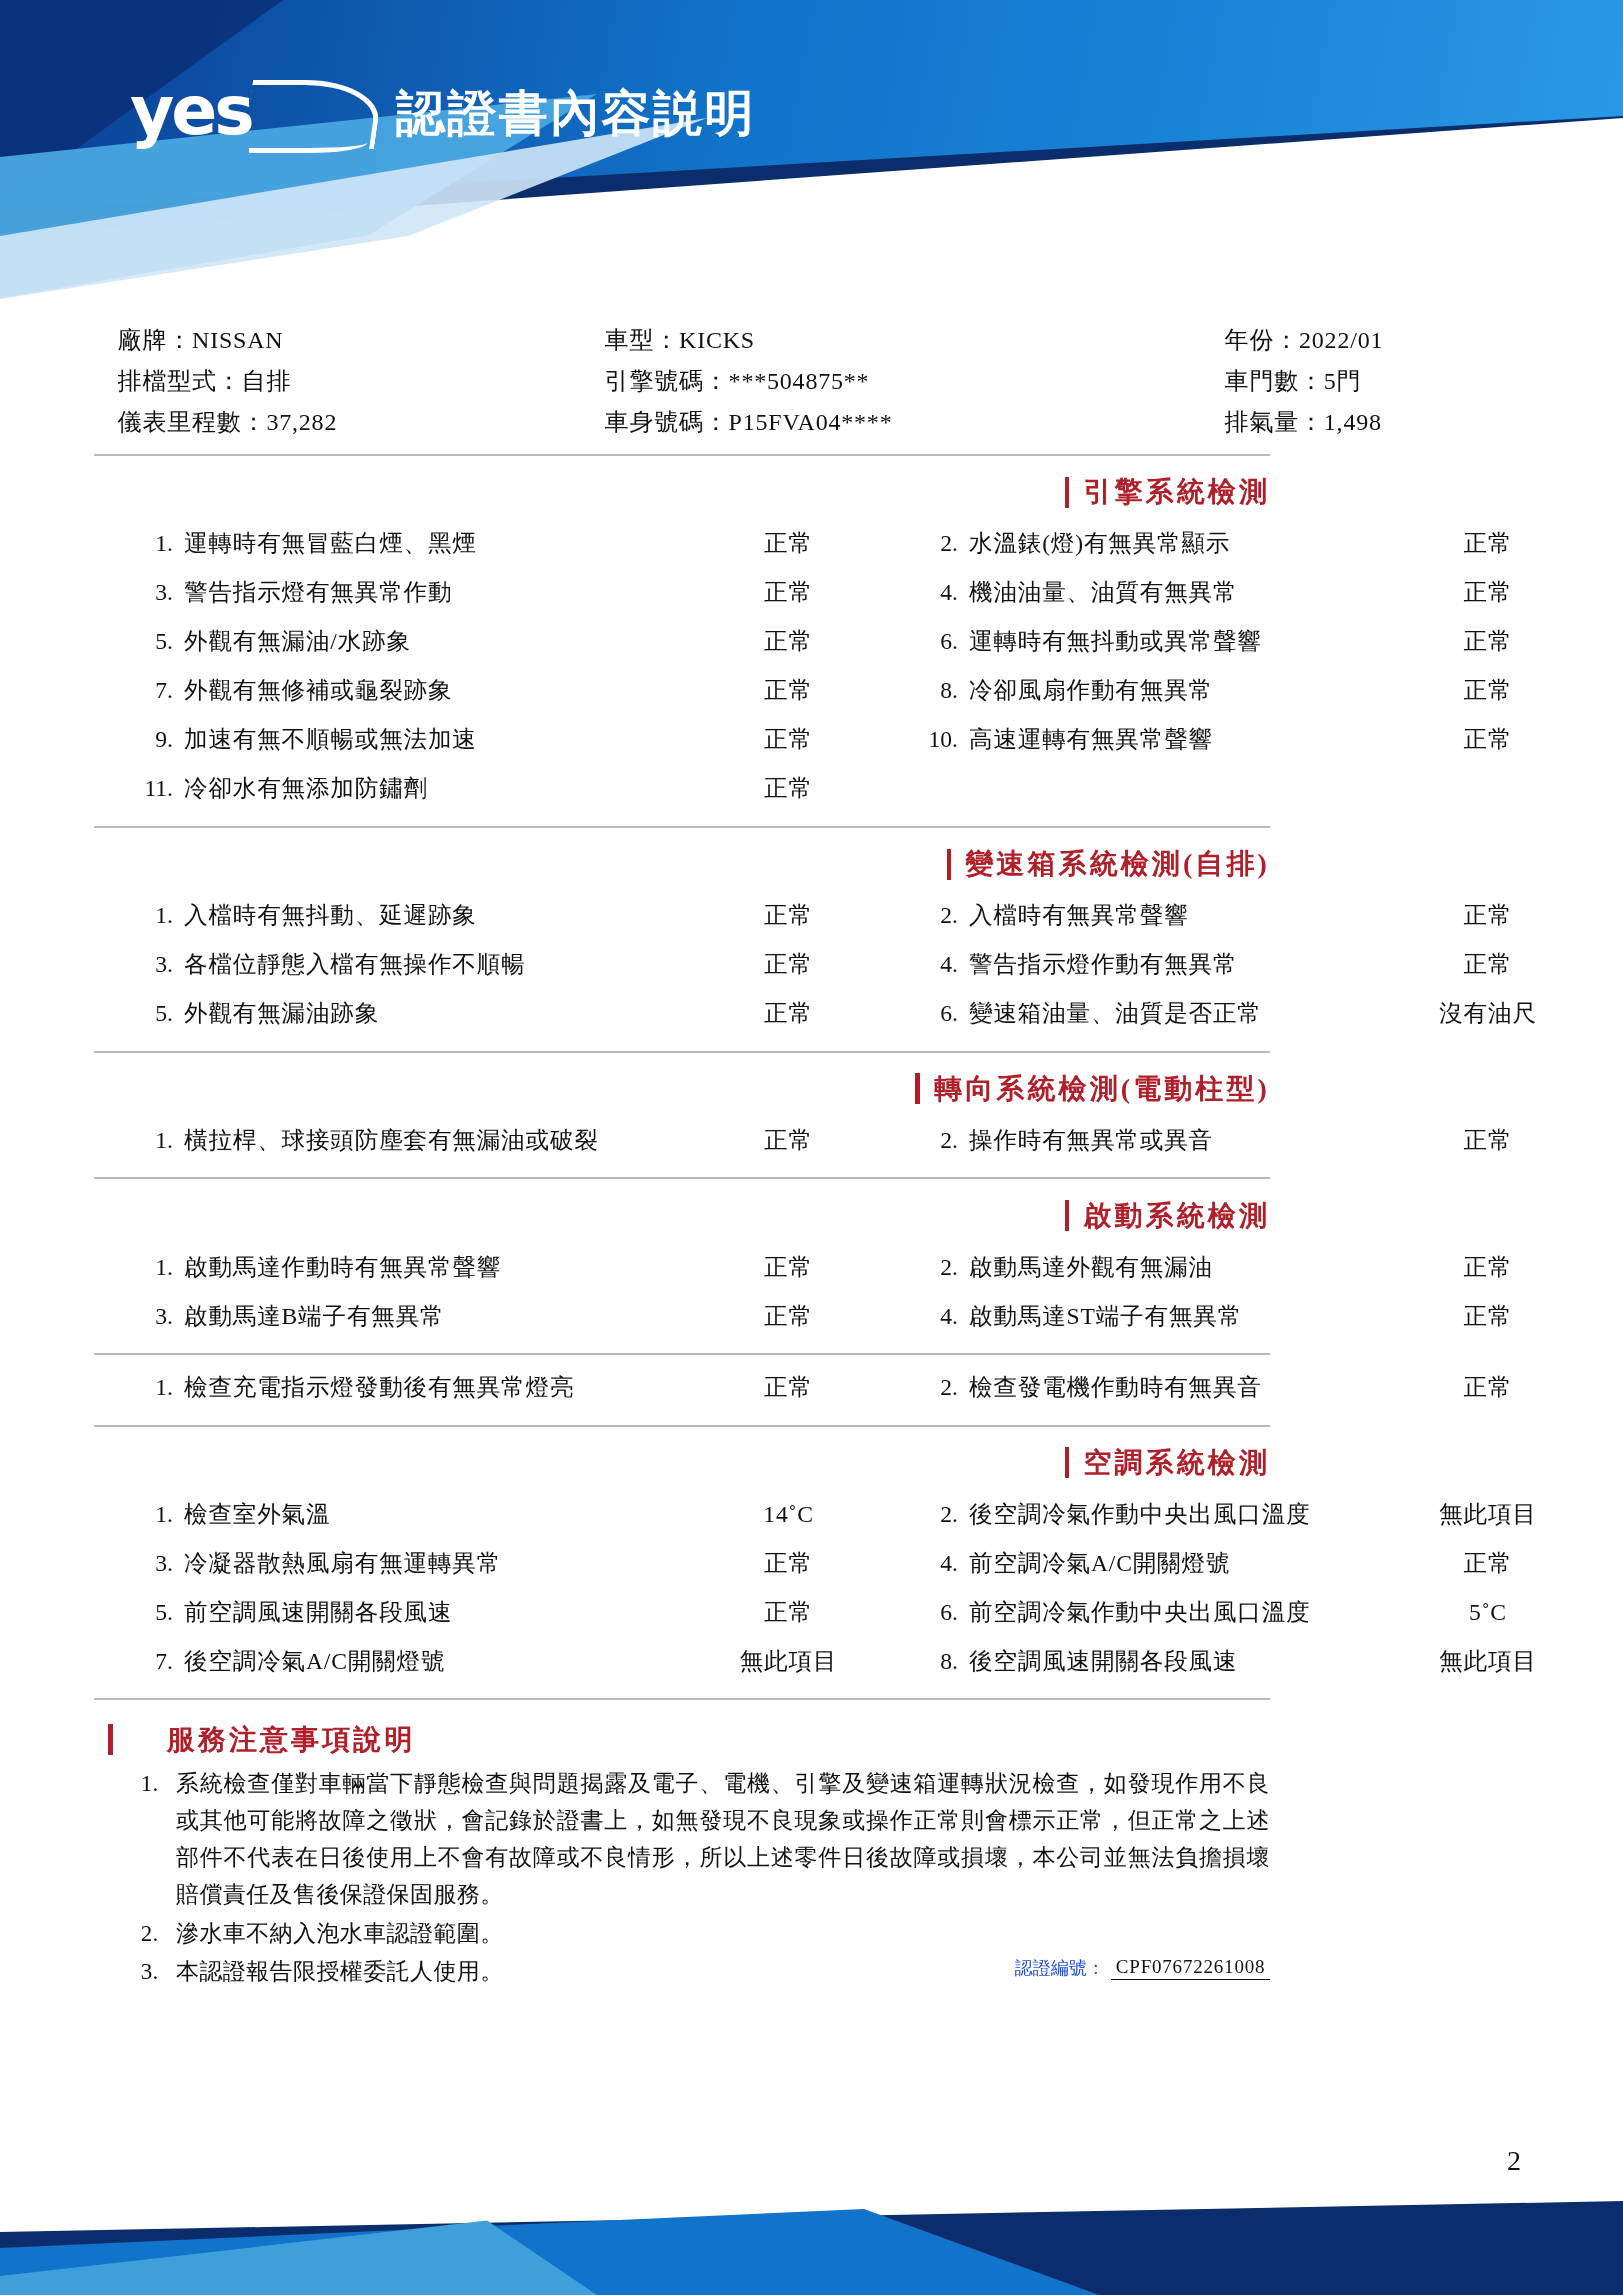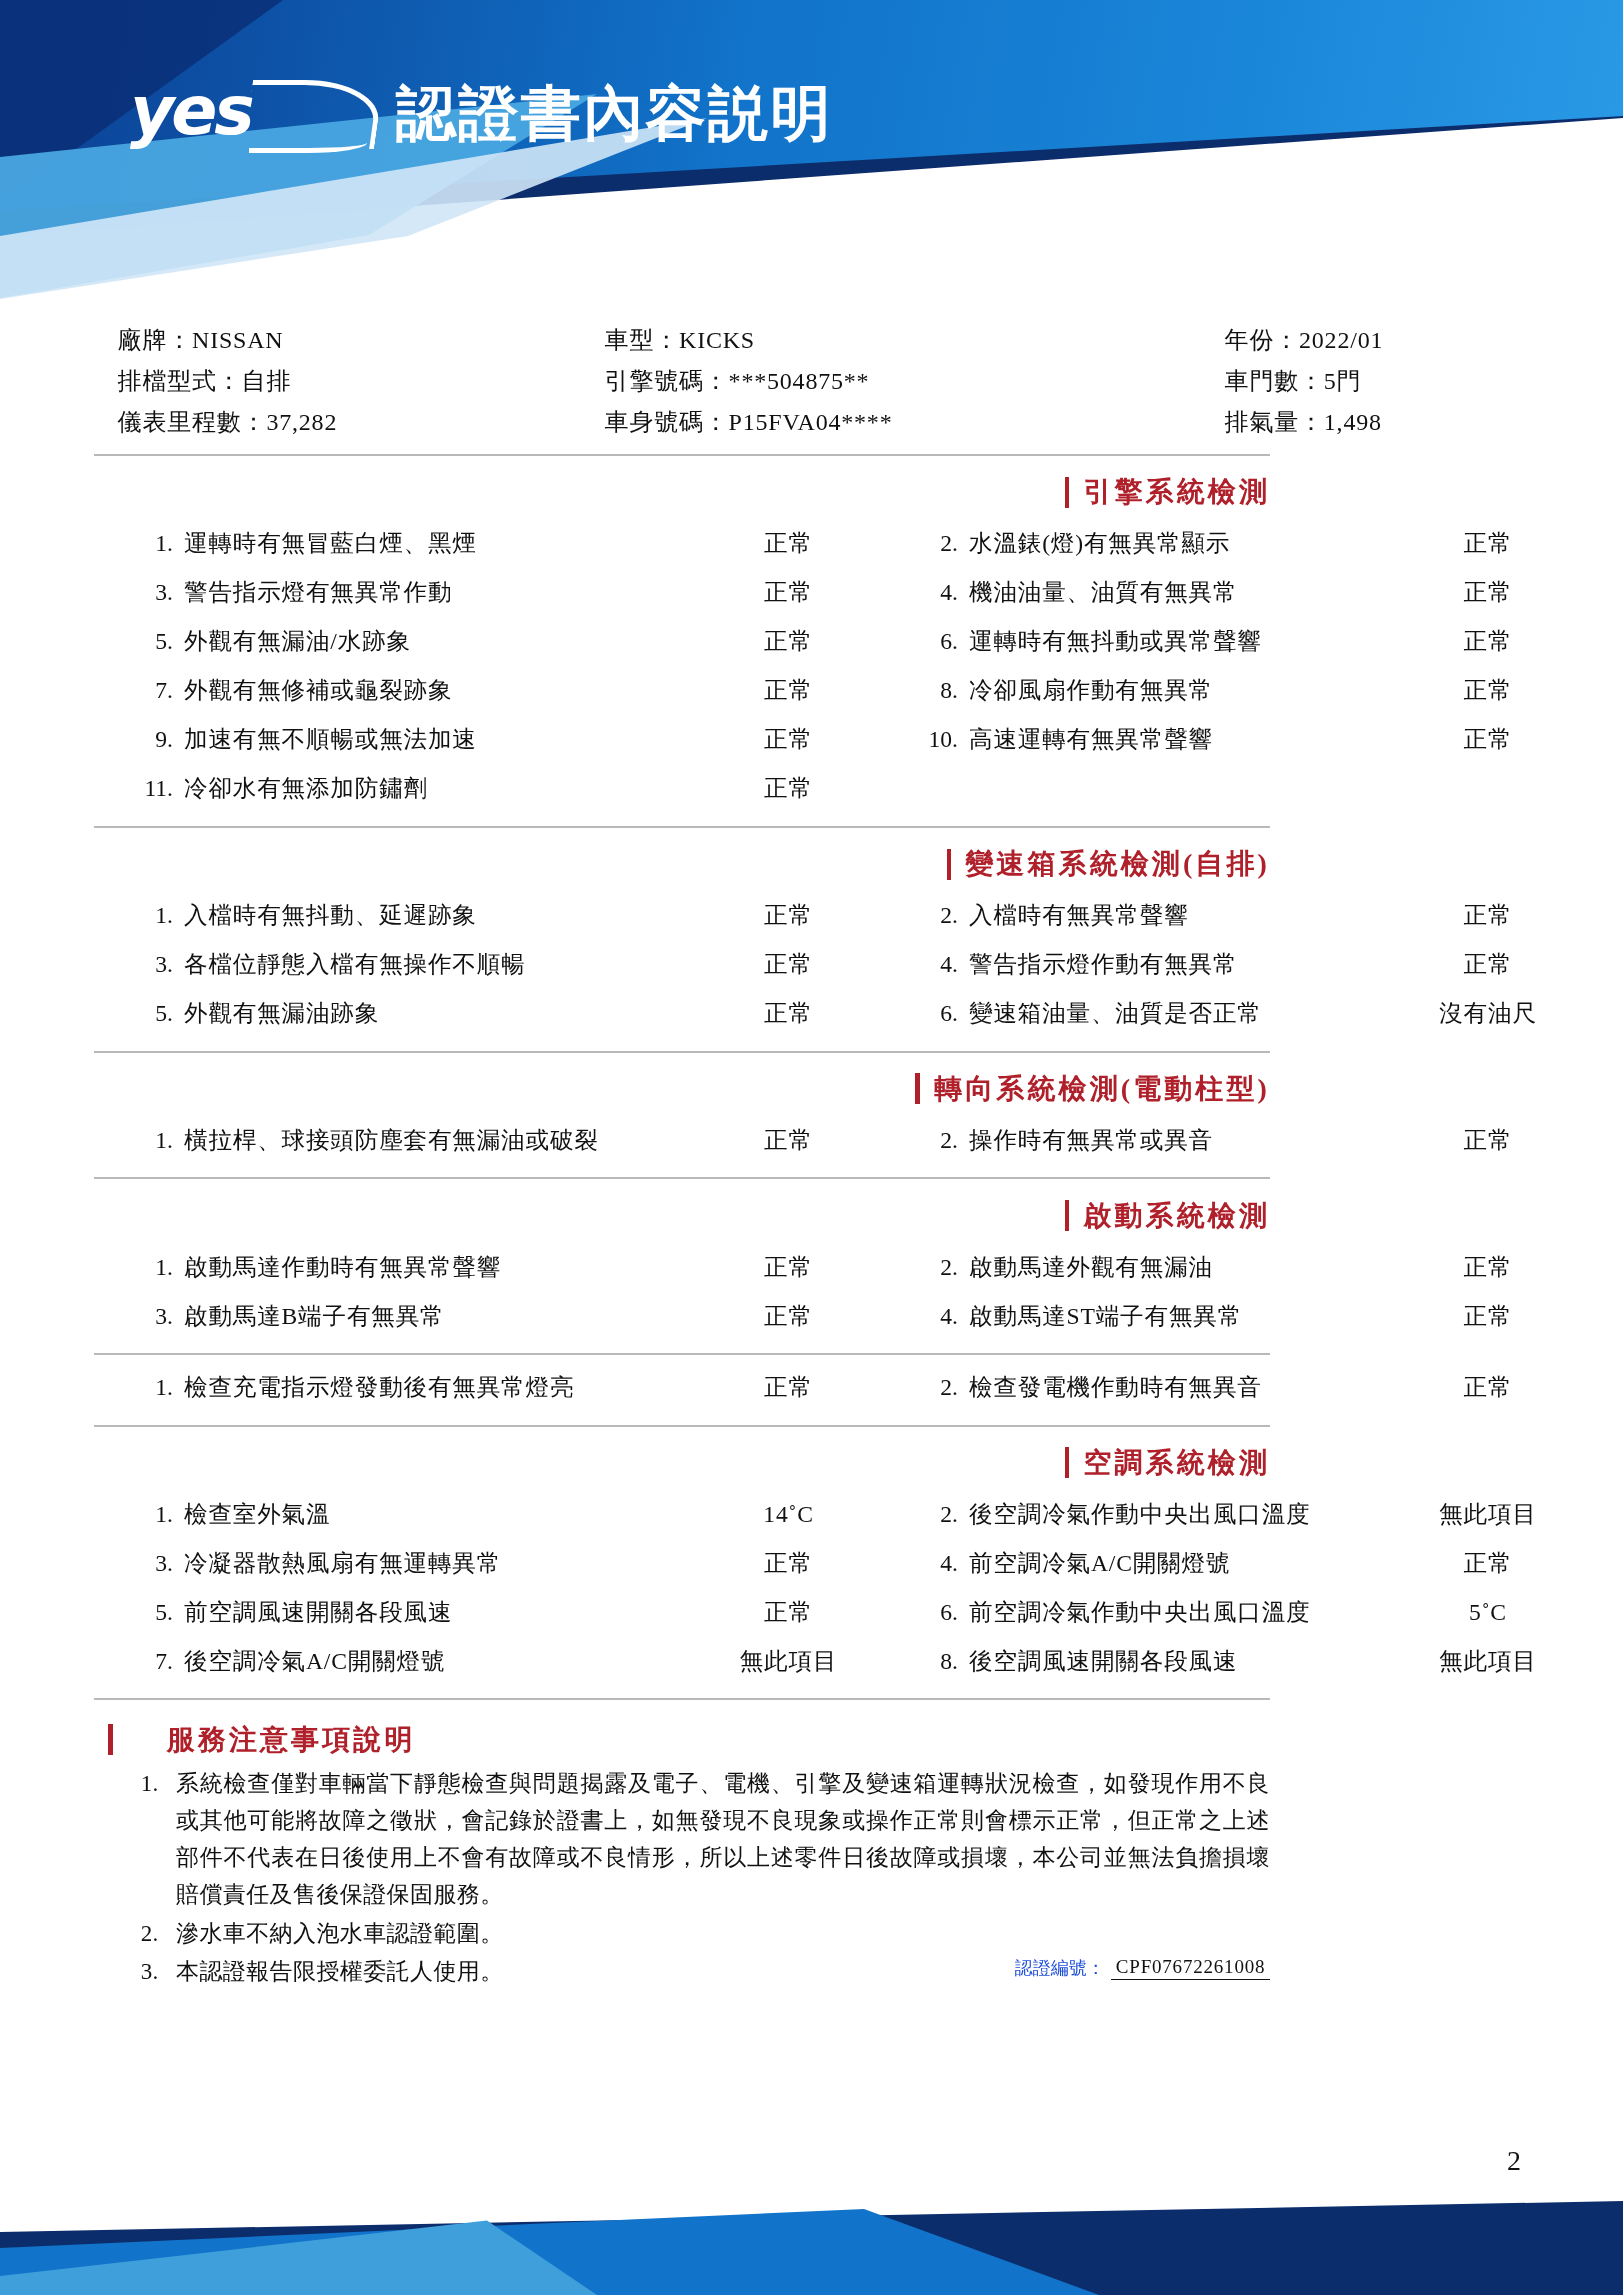--- a/index.html
+++ b/index.html
@@ -69,21 +69,20 @@
     align-items: center;
   }
   .logo-yes {
     position: relative;
     width: 228px;
     height: 86px;
   }
   .logo-yes .txt {
     font-family: "DejaVu Sans", sans-serif;
     font-weight: bold;
-    font-style: italic;
     font-size: 68px;
     color: #ffffff;
     letter-spacing: -3.1px;
     line-height: 79px;
   }
   .logo-swoosh {
     position: absolute;
     left: 118px; top: 9.4px;
     width: 126px; height: 64px;
     border: 5.5px solid #ffffff;
@@ -95,21 +94,21 @@
   .logo-swoosh-2 {
     position: absolute;
     left: 119px; top: 61px;
     width: 118px; height: 15.7px;
     border-bottom: 5.5px solid #ffffff;
     border-radius: 0 0 50% 0;
   }
   .header-title {
     font-family: "DejaVu Sans", sans-serif;
     font-weight: bold;
-    font-size: 60px;
+    font-size: 49px;
     color: #ffffff;
     margin-left: 38px;
     letter-spacing: 2.4px;
     white-space: nowrap;
   }
 
   
   .page {
     position: relative;
     padding: 0 94px;

